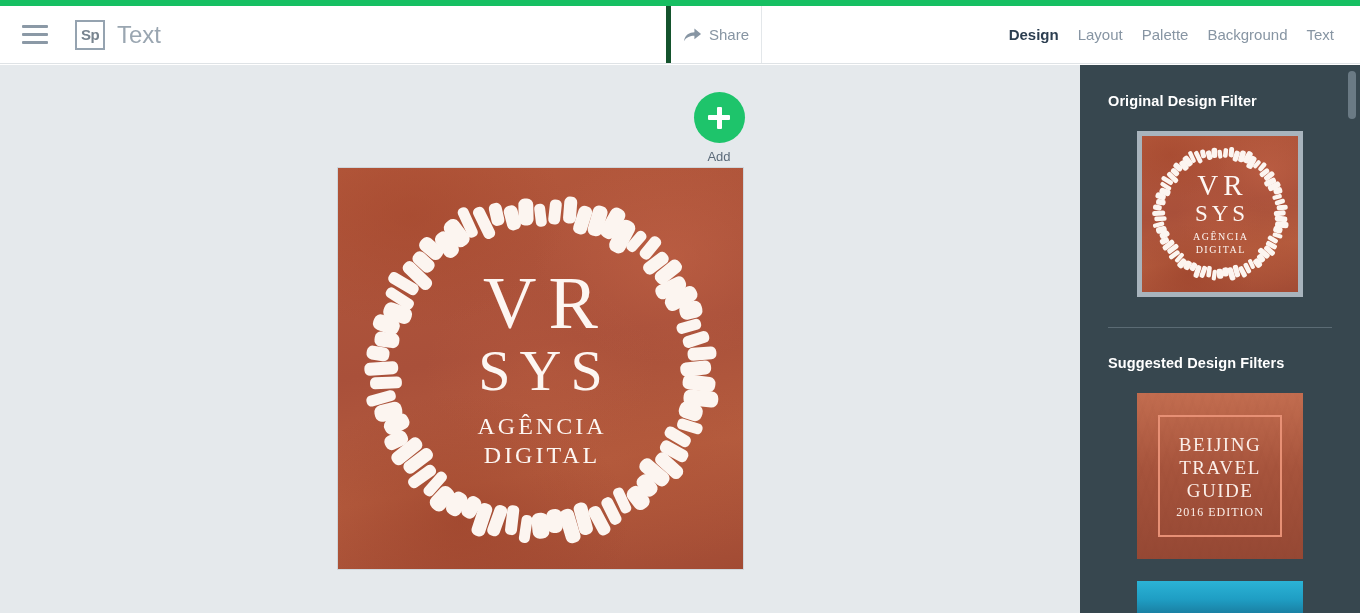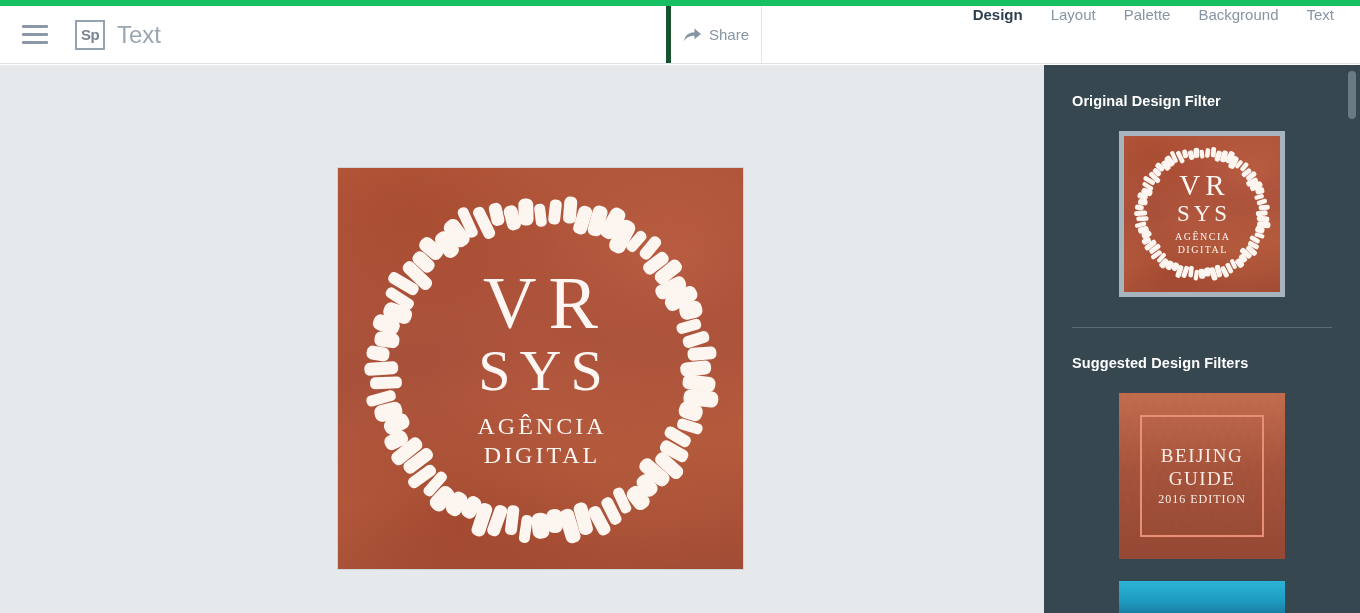--- a/index.html
+++ b/index.html
@@ -63,23 +63,23 @@
     width: 96px;
     border-left: 5px solid #14532d;
     border-right: 1px solid #e3e7ea;
     display: flex; align-items: center; justify-content: center;
     cursor: pointer; gap: 7px;
   }
   .share-icon { width: 19px; height: 16px; display: block; }
   .share-label { font-size: 15px; color: #8795a3; }
   .header-right {
     flex: 1 1 auto;
-    display: flex; align-items: flex-start; justify-content: flex-end;
+    display: flex; align-items: center; justify-content: flex-end;
     padding-right: 26px;
-    gap: 28px;
+    gap: 19px;
   }
   .nav-tab {
     font-size: 15px; color: #8795a3; cursor: pointer;
     white-space: nowrap;
   }
   .nav-tab.active { color: #2c3e50; font-weight: bold; }
 
   
   .workarea {
     position: absolute; top: 65px; left: 0;
@@ -146,21 +146,21 @@
   }
   .art-sub1, .art-sub2 {
     font-size: 24px; letter-spacing: 3px; line-height: 1.2;
     text-indent: 3px;
   }
   .art-sub1 { margin-top: 10px; }
 
   
   .sidebar {
     position: absolute; top: 65px; right: 0;
-    width: 316px; height: 548px;
+    width: 280px; height: 548px;
     background: #37474f;
     overflow: hidden;
   }
   .sb-inner { padding: 28px 28px 0 28px; }
   .sb-heading {
     color: #ffffff; font-size: 14.5px; font-weight: bold;
     letter-spacing: 0.1px;
   }
   .thumb-frame {
     margin: 22px auto 0 auto;
@@ -268,20 +268,26 @@
       <div class="nav-tab active">Design</div>
       <div class="nav-tab">Layout</div>
       <div class="nav-tab">Palette</div>
       <div class="nav-tab">Background</div>
       <div class="nav-tab">Text</div>
     </div>
   </div>
 
   <div class="workarea">
 
+    <div class="add-wrap">
+      <div class="add-btn">
+        <div class="add-plus"></div>
+      </div>
+      <div class="add-label">Add</div>
+    </div>
 
     <div class="artboard">
       <div class="art-bg"></div>
 
       <svg class="art-ring" viewBox="0 0 407 403">
         <g id="wreath-group" fill="#fcf5f0">
             <g transform="translate(203.5,47.5) rotate(-7.0)">
               <rect x="-5.5" y="-11.5" width="11" height="23" rx="4.62" ry="4.62"></rect>
             </g>
             <g transform="translate(218.1,44.2) rotate(6.3)">
@@ -722,20 +728,21 @@
 
       <div class="sb-divider"></div>
 
       <div class="sb-heading sb-heading-2">Suggested Design Filters</div>
 
       <div class="thumb-plain">
         <div class="beijing-bg"></div>
         <div class="beijing-box"></div>
         <div class="beijing-text">
           <div class="b-line">BEIJING</div>
+          <div class="b-line">TRAVEL</div>
           <div class="b-line">GUIDE</div>
           <div class="b-ed">2016 EDITION</div>
         </div>
       </div>
 
       <div class="thumb-partial"></div>
     </div>
 
     <div class="sb-scrollbar">
       <div class="sb-thumb"></div>

